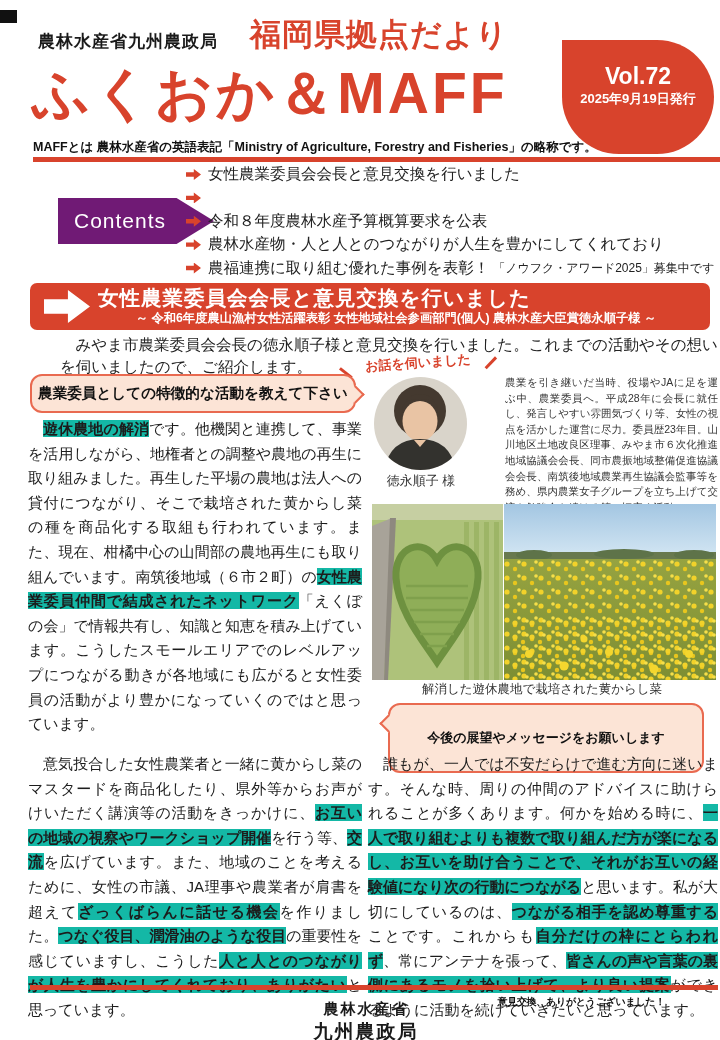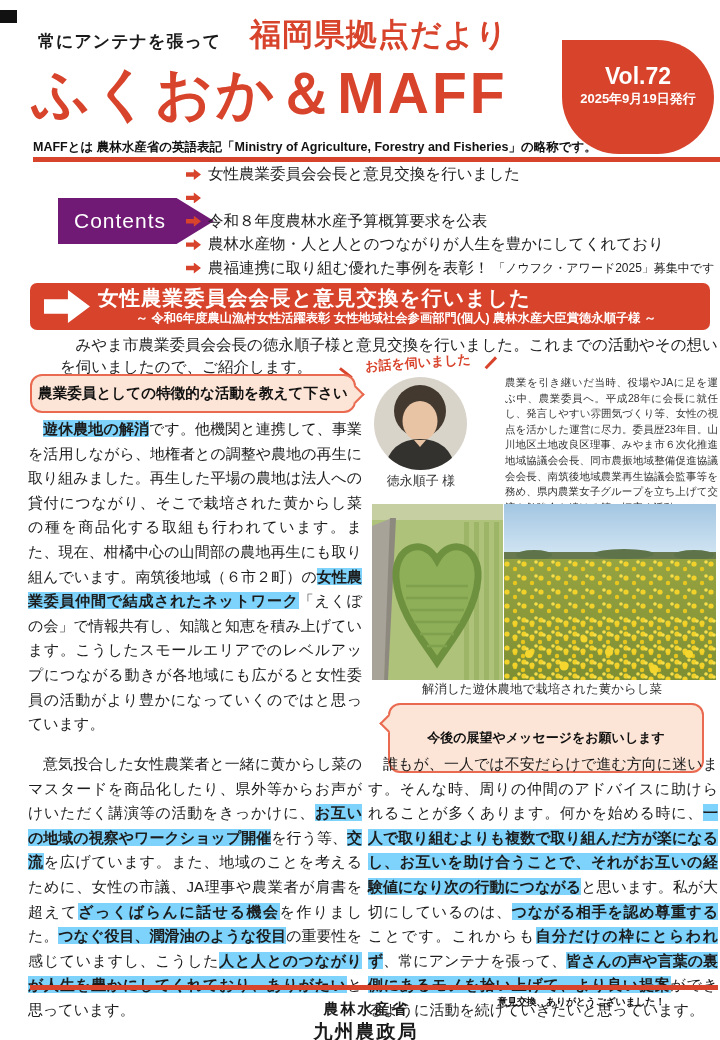--- a/index.html
+++ b/index.html
@@ -55,21 +55,21 @@
           border-left:2.5px solid #e96a50; border-bottom:2.5px solid #e96a50; transform:rotate(45deg); }
   .q1 { left:30px; top:374px; width:326px; padding:8px 4px; font-size:14.6px; text-align:center; }
   .q2 { left:30px; top:701px; width:326px; padding:5px 8px; font-size:14.6px; }
   .q2 .l2 { display:block; text-align:right; padding-right:22px; }
   .q3 { left:388px; top:703px; width:316px; padding:24px 4px; font-size:13px; text-align:center; }
 
   .answer { position:absolute; font-size:15px; line-height:24.6px; text-align:justify; color:#1c1c1c; }
   .a1 { left:28px; top:417px; width:334px; }
   .a2 { left:28px; top:752px; width:334px; }
   .a3 { left:368px; top:752px; width:350px; }
-  .answer .em { font-weight:900; background:#7dd3fc; }
+  .answer .em { font-weight:900; background:#14b8a6; }
 
   
   .avatar { position:absolute; left:374px; top:377px; width:93px; height:93px; border-radius:50%; overflow:hidden; }
   .profile-name { position:absolute; left:360px; top:472px; width:122px; text-align:center; font-size:13px; color:#333; }
   .bio { position:absolute; left:505px; top:375px; width:213px; font-size:10.5px; line-height:15.6px; text-align:justify; color:#333; }
   .photo { position:absolute; top:504px; }
   .photo-left { left:372px; }
   .photo-right { left:504px; }
   .photo-caption { position:absolute; left:368px; top:681px; width:348px; text-align:center; font-size:12.5px; color:#333; }
 
@@ -79,21 +79,21 @@
   .footer-org { position:absolute; left:300px; top:1000px; width:132px; text-align:center; color:#1a1a1a; }
   .footer-org .l1 { font-size:15px; font-weight:900; letter-spacing:2px; }
   .footer-org .l2 { font-size:19px; font-weight:900; letter-spacing:2px; }
 </style>
 </head>
 <body>
 
 <div class="page">
 
   <div class="corner-mark"></div>
-  <div class="org-name">常にアンテナを張って</div>
+  <div class="org-name">農林水産省九州農政局</div>
   <div class="newsletter-name">福岡県拠点だより</div>
   <div class="main-title">ふくおか＆MAFF</div>
   <div class="maff-note">MAFFとは 農林水産省の英語表記「Ministry of Agriculture, Forestry and Fisheries」の略称です。</div>
   <div class="issue-badge">
     <div class="issue-vol">Vol.72</div>
     <div class="issue-pub">2025年9月19日発行</div>
   </div>
   <div class="head-rule"></div>
 
   <div class="contents-label">Contents</div>

